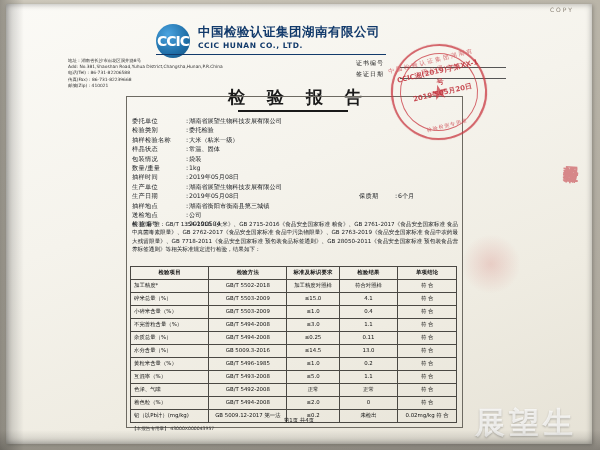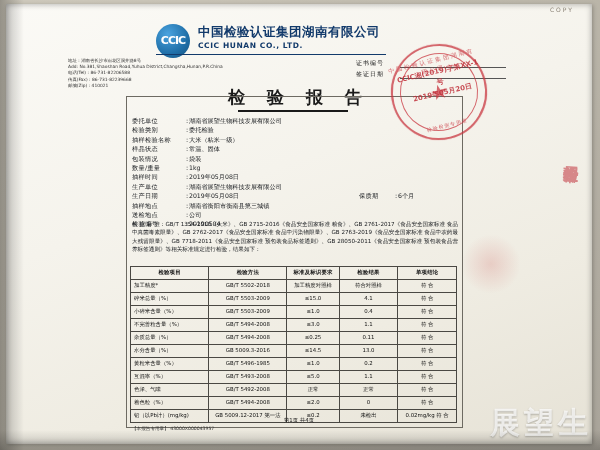--- a/index.html
+++ b/index.html
@@ -27,21 +27,21 @@
   
   .border-box{
     position:absolute;left:120px;top:92px;width:335px;height:330px;
     border:1px solid #6d6a62;
   }
   
   .logo{
     position:absolute;left:150px;top:20px;width:34px;height:34px;
     border-radius:50%;
     background:radial-gradient(circle at 35% 30%, #4aa3df 0%, #1f6fa8 60%, #15527e 100%);
-    color:#fff;font-size:11px;font-weight:bold;text-align:center;line-height:34px;
+    color:#fff;font-size:14px;font-weight:bold;text-align:center;line-height:34px;
     letter-spacing:-1px;
   }
   .co-cn{
     position:absolute;left:192px;top:20px;
     font-size:12.5px;font-weight:bold;color:#123a6b;letter-spacing:.5px;
     font-family:"DejaVu Sans","Liberation Sans",sans-serif;
   }
   .co-en{
     position:absolute;left:192px;top:37px;
     font-size:7.5px;font-weight:bold;color:#123a6b;letter-spacing:.6px;text-align:center;
@@ -130,21 +130,21 @@
     color:#c0303a;font-size:7px;line-height:11px;text-align:center;
     transform:rotate(-13deg);opacity:.85;font-weight:bold;
   }
   .stamp-side{
     position:absolute;right:16px;top:150px;width:34px;height:120px;
     color:#c1343e;opacity:.55;font-size:15px;line-height:17px;
     writing-mode:vertical-rl;text-orientation:upright;font-weight:bold;
     transform:rotate(4deg);
   }
   .watermark{
-    position:absolute;right:8px;bottom:6px;
+    position:absolute;right:23px;bottom:6px;
     font-size:30px;color:rgba(255,255,255,.75);font-weight:bold;letter-spacing:4px;
     text-shadow:0 1px 2px rgba(0,0,0,.25);
   }
   .corner-tag{
     position:absolute;right:18px;top:2px;font-size:6px;color:#8a8175;letter-spacing:2px;
   }
   .smudge{
     position:absolute;left:455px;top:230px;width:60px;height:60px;
     background:radial-gradient(circle, rgba(196,60,60,.18) 0%, rgba(196,60,60,0) 70%);
     border-radius:50%;

